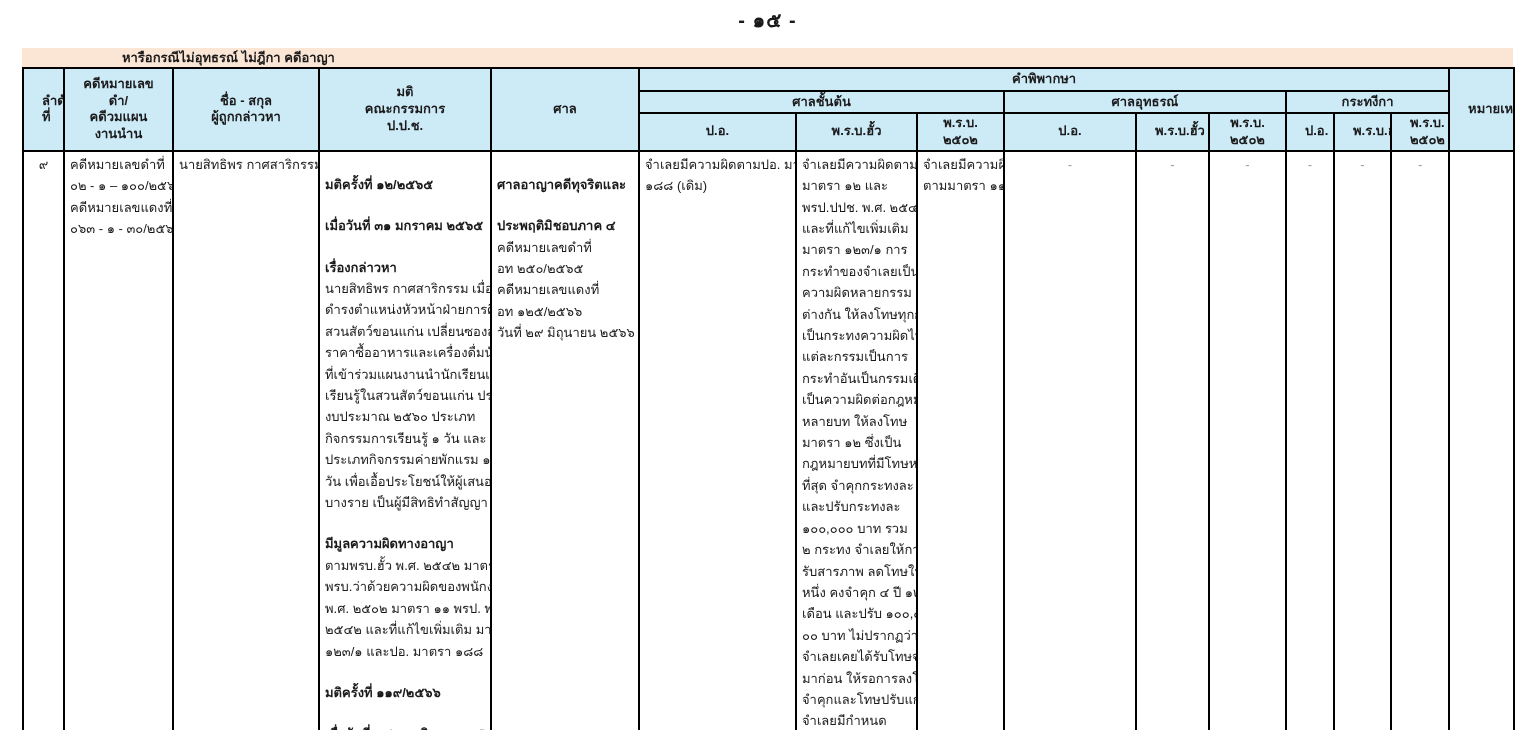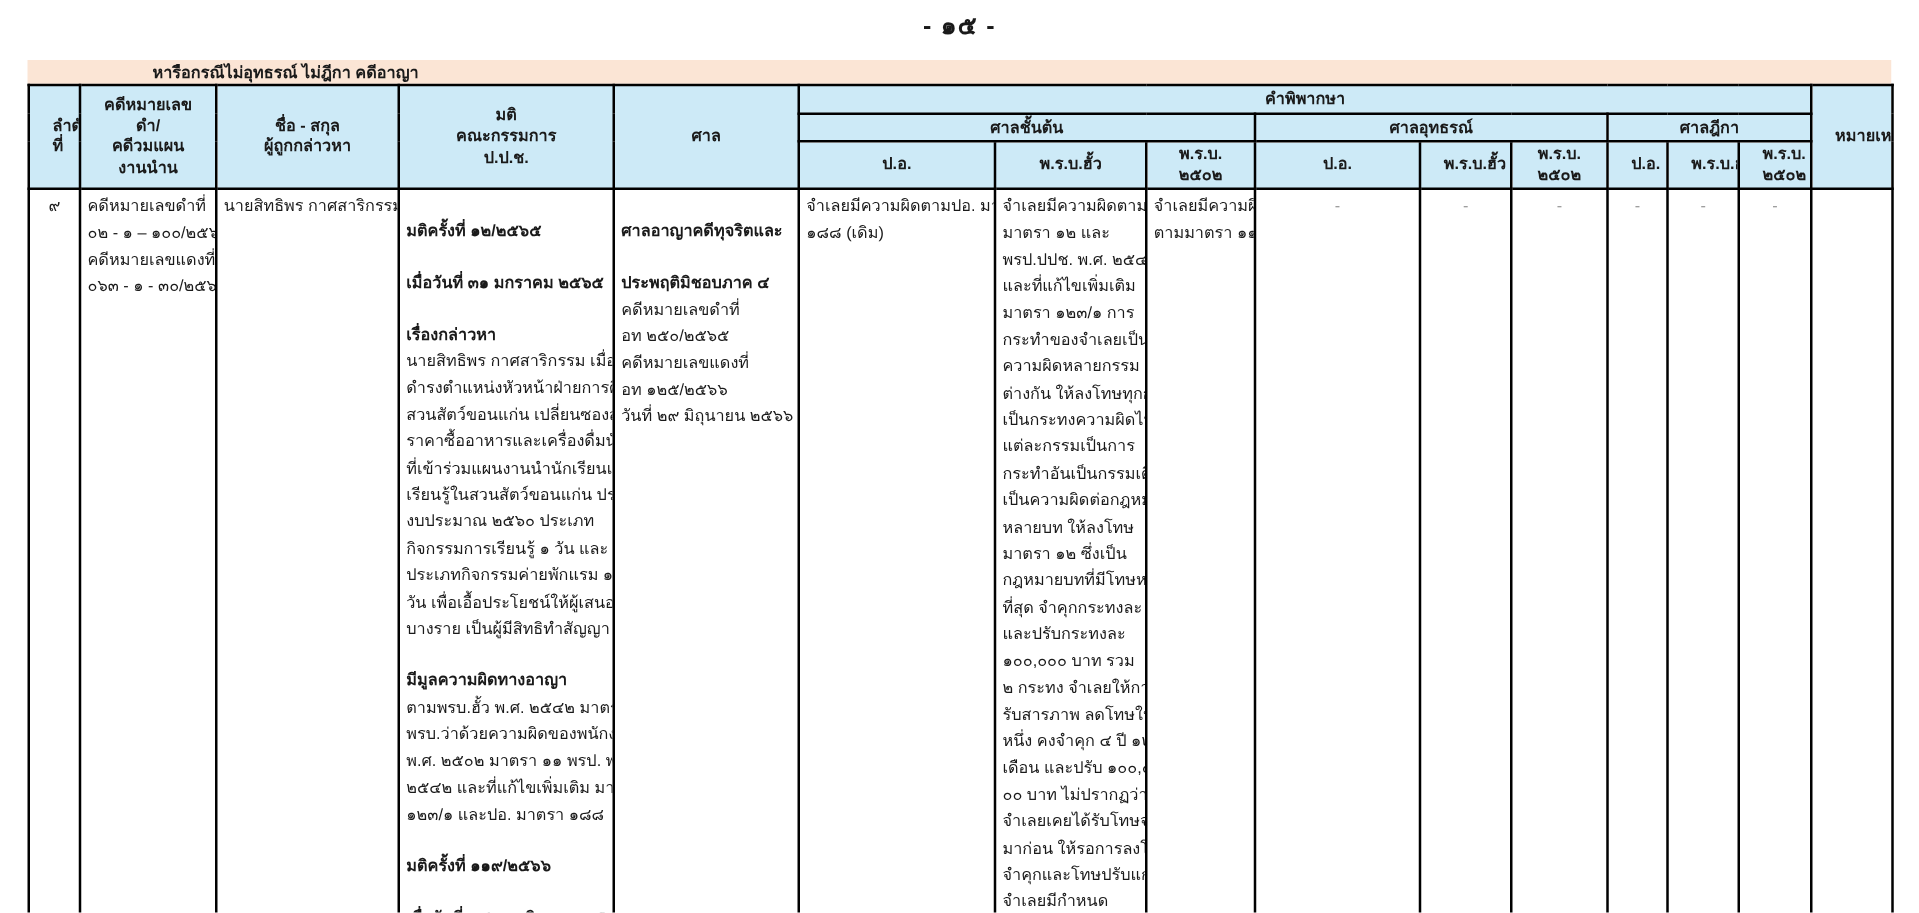--- a/index.html
+++ b/index.html
@@ -82,21 +82,21 @@
         <th rowspan="3">มติ
 คณะกรรมการ
 ป.ป.ช.</th>
         <th rowspan="3">ศาล</th>
         <th colspan="9">คำพิพากษา</th>
         <th rowspan="3">หมายเหตุ</th>
       </tr>
       <tr class="hr-b">
         <th colspan="3">ศาลชั้นต้น</th>
         <th colspan="3">ศาลอุทธรณ์</th>
-        <th colspan="3">ศาลฎีกา</th>
+        <th colspan="3">กระทงีกา</th>
       </tr>
       <tr class="hr-c">
         <th>ป.อ.</th>
         <th>พ.ร.บ.ฮั้ว</th>
         <th>พ.ร.บ. ๒๕๐๒</th>
         <th>ป.อ.</th>
         <th>พ.ร.บ.ฮั้ว</th>
         <th>พ.ร.บ. ๒๕๐๒</th>
         <th>ป.อ.</th>
         <th>พ.ร.บ.ฮั้ว</th>

